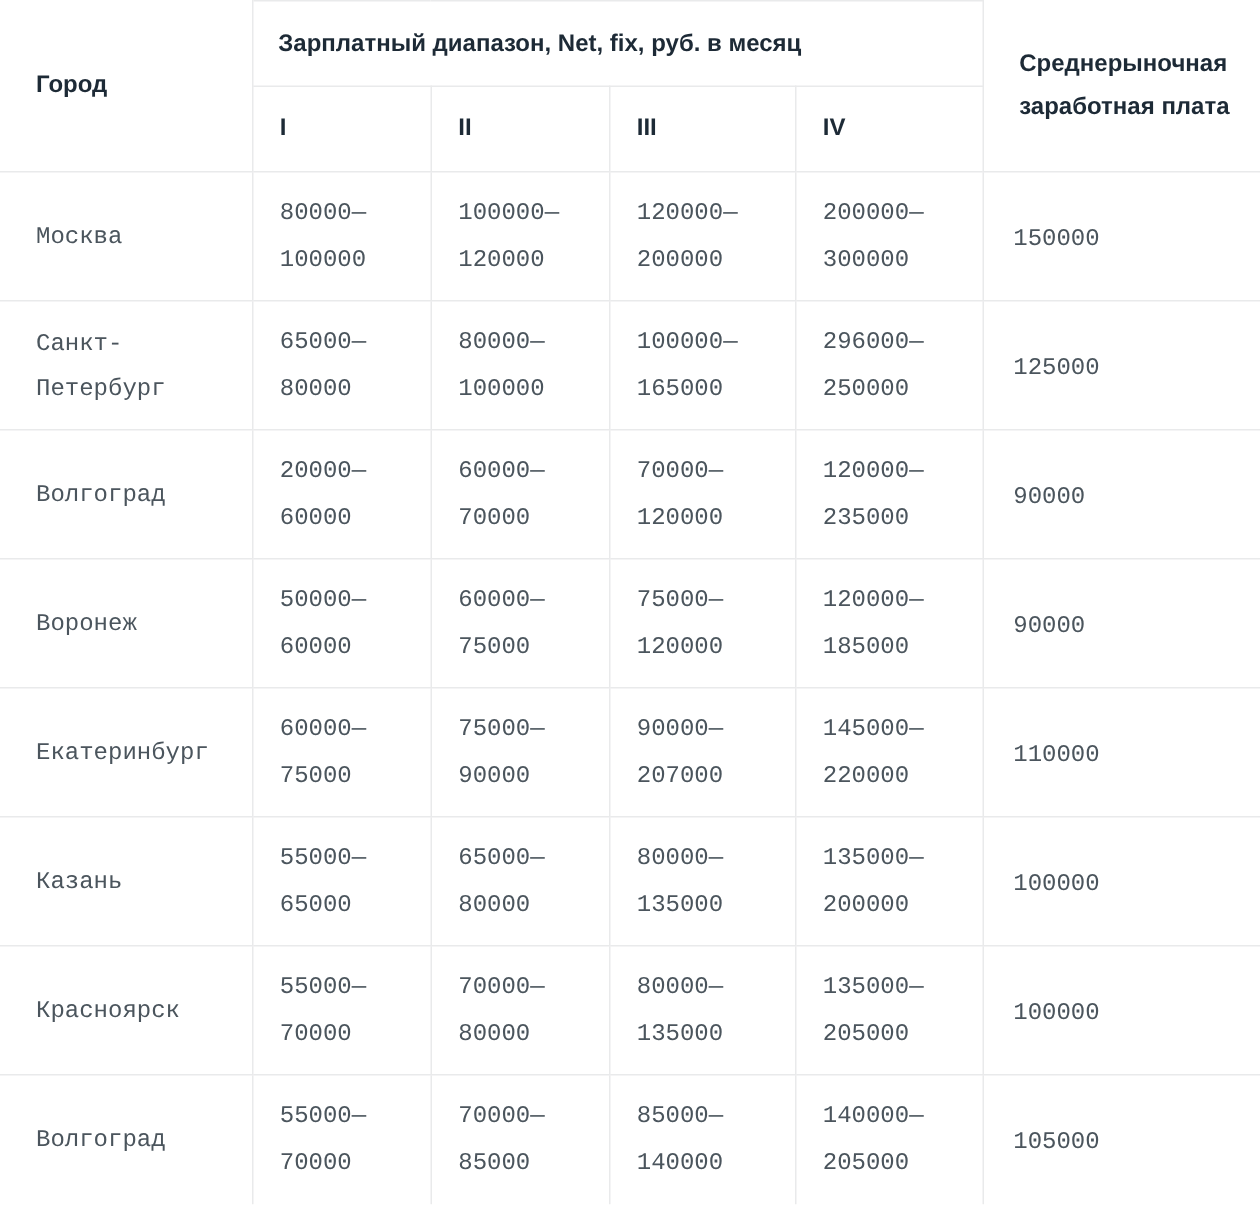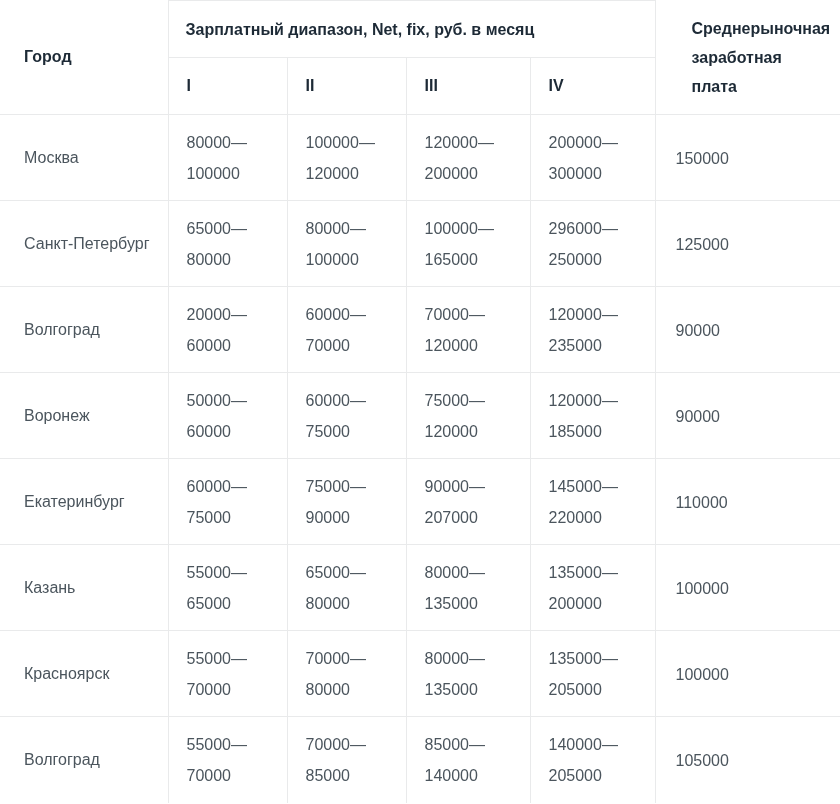--- a/index.html
+++ b/index.html
@@ -41,27 +41,28 @@
   }
   th.group-h {
     height: 57px;
     padding: 2px 16px 0 17px;
   }
   th.q-h {
     height: 57px;
     padding: 0 10px 0 18px;
   }
   th.avg-h {
-    padding: 0 12px 0 36px;
+    padding: 0 12px 0 24px;
     line-height: 29px;
   }
   tbody td {
     height: 86px;
     color: #4b555d;
     font-size: 16px;
+    font-family: Liberation Mono, monospace;
   }
   td.city-cell {
     padding: 0 12px 0 24px;
     line-height: 30px;
   }
   td.range-cell {
     padding: 0 10px 0 18px;
     line-height: 31px;
   }
   td.avg-cell {

